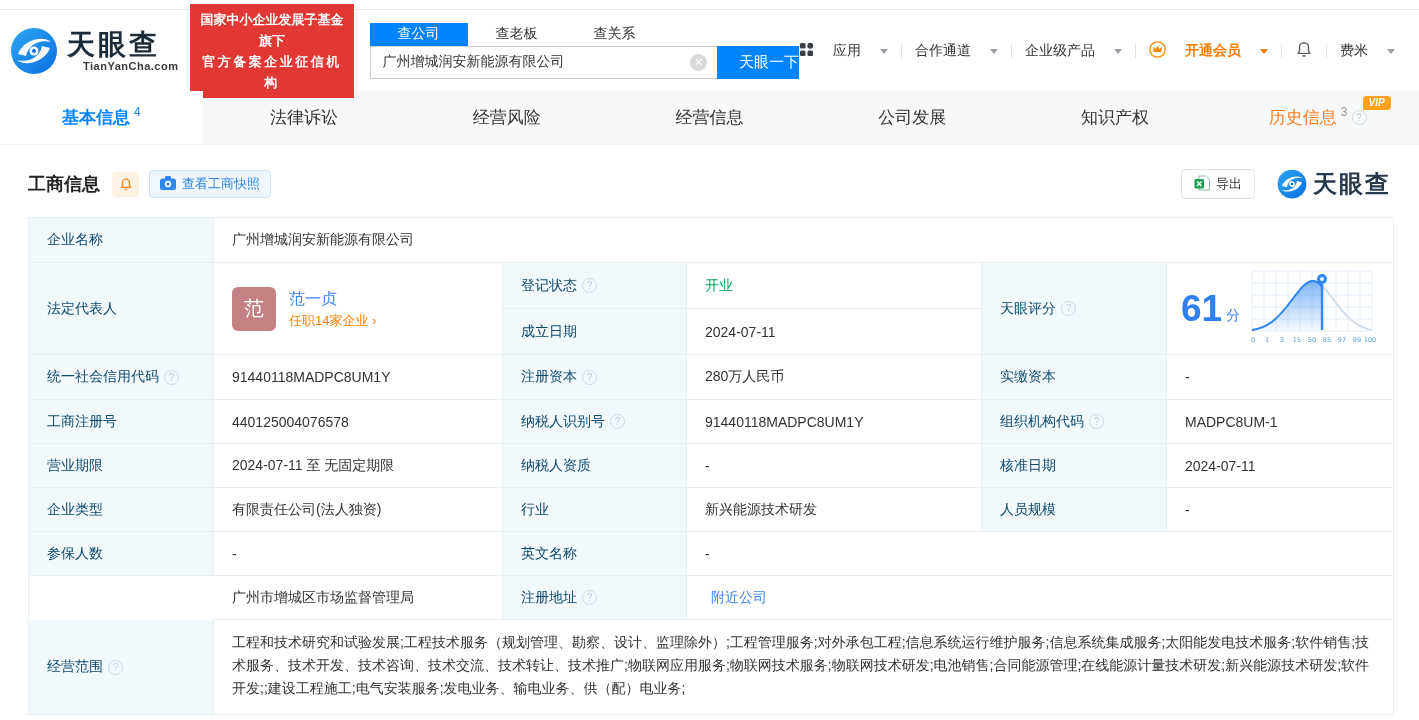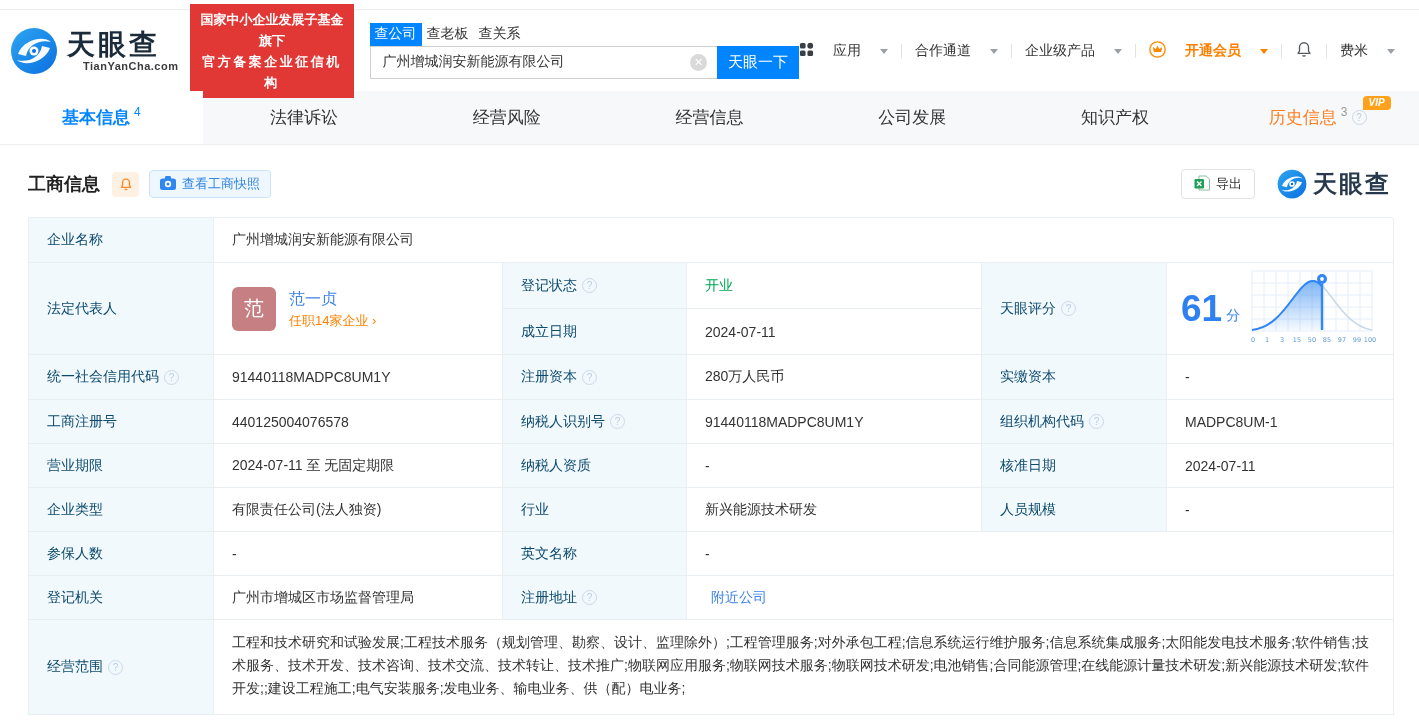--- a/index.html
+++ b/index.html
@@ -14,31 +14,31 @@
   .logo { display:flex; align-items:center; gap:9px; cursor:pointer; }
   .logo svg { display:block; }
   .logo-txt .cn { font-size:28px; font-weight:bold; color:#1c2b3a; letter-spacing:3px; line-height:30px; }
   .logo-txt .en { font-size:11px; font-weight:bold; color:#3c3c3c; letter-spacing:.5px;margin-left:16px; }
   .gov-badge { margin-left:12px; background:#e13836; color:#ffffff; padding:5px 9px; text-align:center;
     font-size:13px; font-weight:bold; line-height:21px; }
   .gov-badge .l2 { letter-spacing:2.5px; }
 
   .search-wrap { margin-left:16px; width:500px; }
   .search-tabs { display:flex; }
-  .search-tab { padding:2px 5px 3px; font-size:14px; color:#333; cursor:pointer; }
+  .search-tab { padding:2px 28px 3px; font-size:14px; color:#333; cursor:pointer; }
   .search-tab.active { background:#0084ff; color:#fff; }
   .search-box { display:flex; height:33px; }
   .input-wrap { position:relative; flex:1; }
   .input-wrap input { width:100%; height:33px; border:1px solid #cfcfcf; border-right:none;
     padding:0 32px 0 12px; font-size:14px; color:#333; outline:none;
     font-family:"Liberation Sans","DejaVu Sans",sans-serif; }
   .clear-x { position:absolute; right:10px; top:8px; width:17px; height:17px; border-radius:50%;
     background:#d9d9d9; color:#fff; font-size:11px; line-height:17px; text-align:center; cursor:pointer; }
   .search-btn { width:82px; background:#0084ff; color:#fff; font-size:15px; border:none; cursor:pointer;
-    font-family:"Liberation Sans","DejaVu Sans",sans-serif; }
+    font-family:"Liberation Sans","DejaVu Sans",sans-serif;text-align:right; }
 
   .top-nav { margin-left:auto; display:flex; align-items:center; font-size:14px; color:#333; }
   .nav-item { display:flex; align-items:center; gap:19px; cursor:pointer; white-space:nowrap; }
   .nav-sep { width:1px; height:14px; background:#e3e3e3; margin:0 13px; }
   .caret { width:0; height:0; border-left:4px solid transparent; border-right:4px solid transparent;
     border-top:5px solid #9aa0a6; margin-top:2px; }
   .nav-item.vip { color:#ff8000; font-weight:bold; }
   .nav-item.vip .caret { border-top-color:#ff8000; }
 
   
@@ -363,21 +363,20 @@
   <div class="cell lbl" style="grid-area:7/3/8/4">行业</div>
   <div class="cell val" style="grid-area:7/4/8/5">新兴能源技术研发</div>
   <div class="cell lbl" style="grid-area:7/5/8/6">人员规模</div>
   <div class="cell val" style="grid-area:7/6/8/7">-</div>
 
   <div class="cell lbl" style="grid-area:8/1/9/2">参保人数</div>
   <div class="cell val" style="grid-area:8/2/9/3">-</div>
   <div class="cell lbl" style="grid-area:8/3/9/4">英文名称</div>
   <div class="cell val" style="grid-area:8/4/9/7">-</div>
 
-  <div class="cell lbl" style="grid-area:9/1/10/2">登记机关</div>
   <div class="cell lbl" style="grid-area:9/3/10/4">
     <span>注册地址</span>
     <span class="help"></span>
   </div>
   <div class="cell val" style="grid-area:9/2/10/3">广州市增城区市场监督管理局</div>
   <div class="cell val" style="grid-area:9/4/10/7">
     <span class="blue-link" style="margin-left:6px">附近公司</span>
   </div>
 
   <div class="cell lbl" style="grid-area:10/1/11/2">

